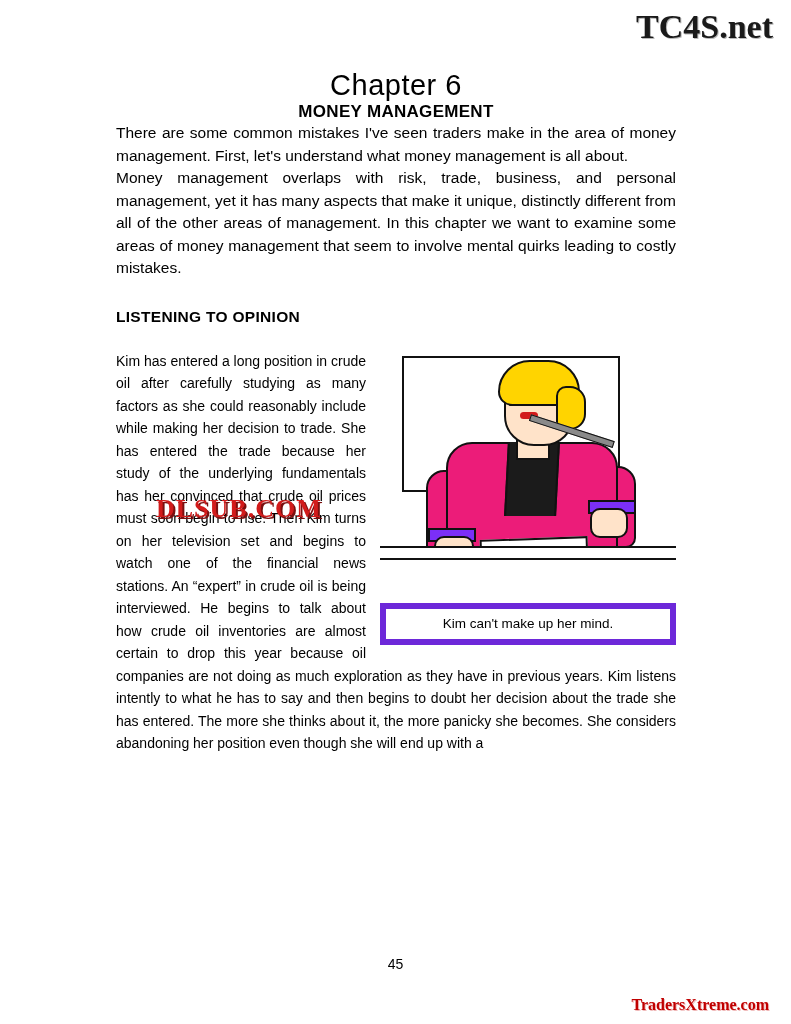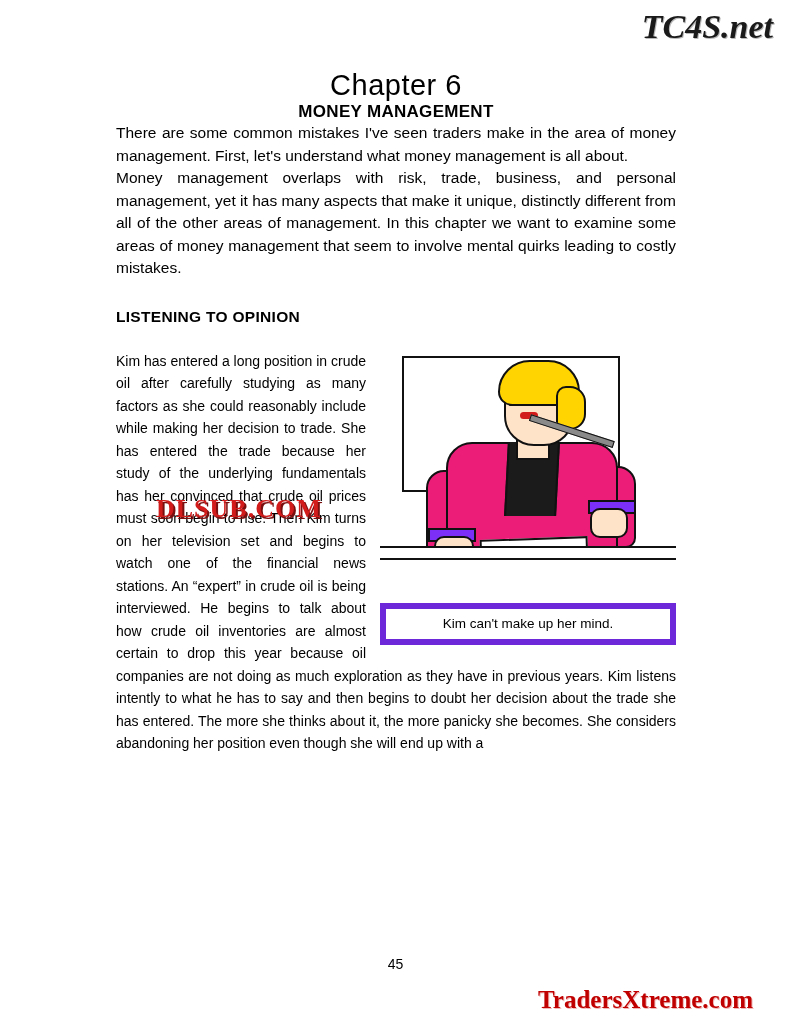--- a/index.html
+++ b/index.html
@@ -26,31 +26,30 @@
   .site-mark {
     position: absolute;
     top: 8px;
     right: 18px;
     font-family: "Liberation Serif", serif;
     font-weight: bold;
     font-size: 34px;
     color: #1a1a1a;
     letter-spacing: 0px;
     text-shadow: 1px 1px 0 #b9b9b9;
-    font-style: italic;
   }
 
   
   .footer-mark {
     position: absolute;
     bottom: 10px;
-    right: 38px;
+    right: 22px;
     font-family: "Liberation Serif", serif;
     font-weight: bold;
-    font-size: 25px;
+    font-size: 16px;
     color: #c00000;
     text-shadow: 1px 1px 0 #f0b8b8;
   }
 
   .content {
     position: absolute;
     left: 116px;
     top: 0;
     width: 560px;
   }

